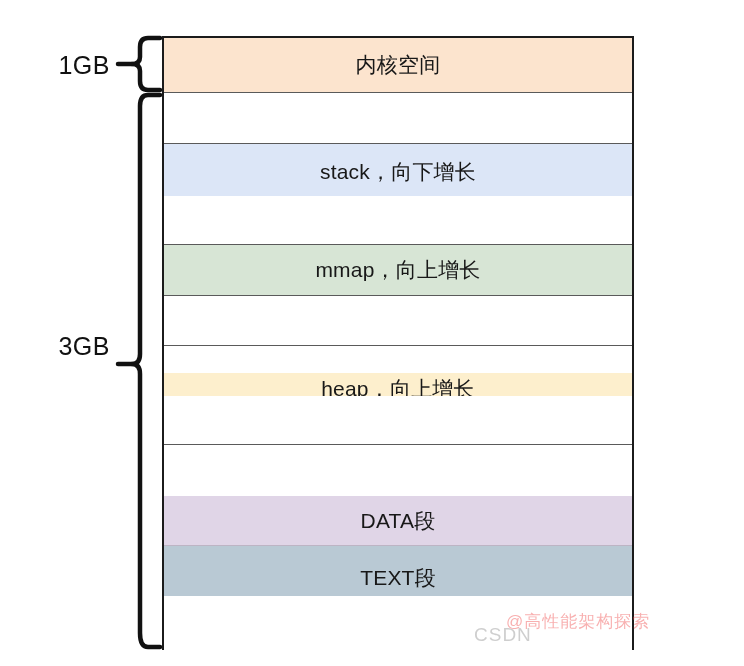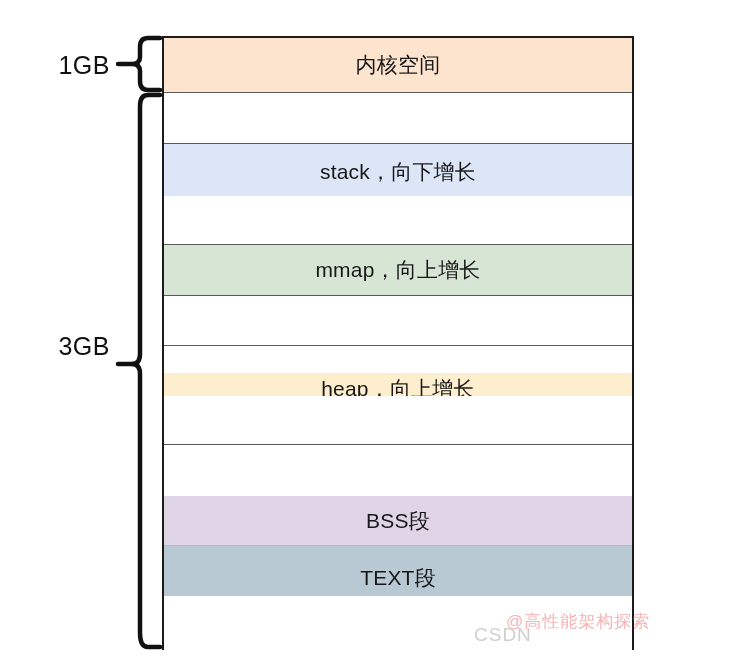--- a/index.html
+++ b/index.html
@@ -155,21 +155,21 @@
     <div class="mem-block" style="top:296px; height:33px; background:#fdefcd;margin-top:39px;">
       <span>heap，向上增长</span>
     </div>
 
     <div class="mem-block" style="top:358px; height:49px; background:#ffffff;">
       <span></span>
     </div>
 
 
     <div class="mem-block" style="top:458px; height:50px; background:#e0d5e7; border-bottom-color:#bdb4c4;">
-      <span>BSS段</span>
+      <span>DATA段</span>
     </div>
 
     <div class="mem-block" style="top:508px; height:64px; background:#b9c9d4;">
       <span>TEXT段</span>
     </div>
 
     <div class="mem-block last" style="top:558px; height:56px; background:#ffffff;">
       <span></span>
     </div>
 

